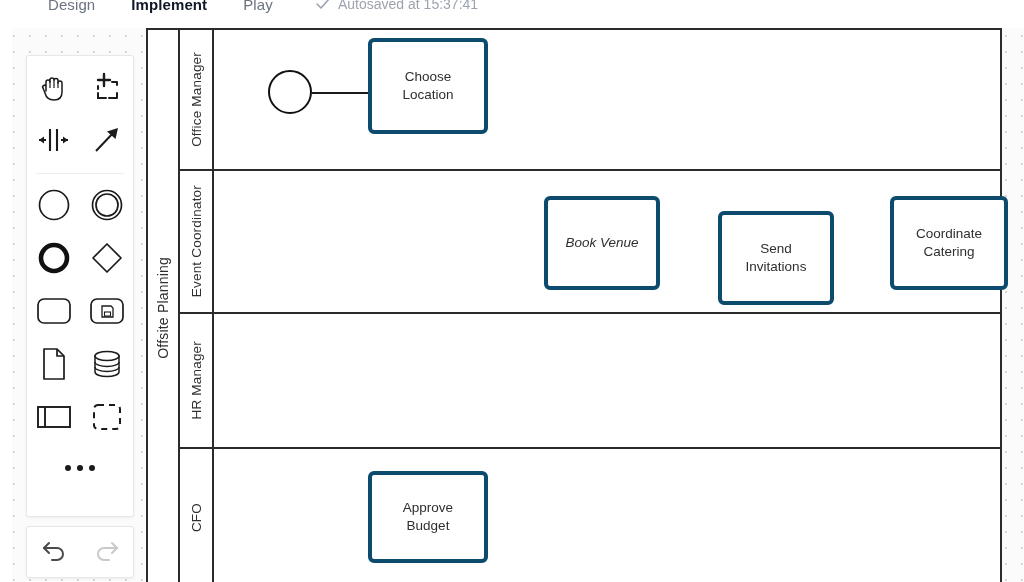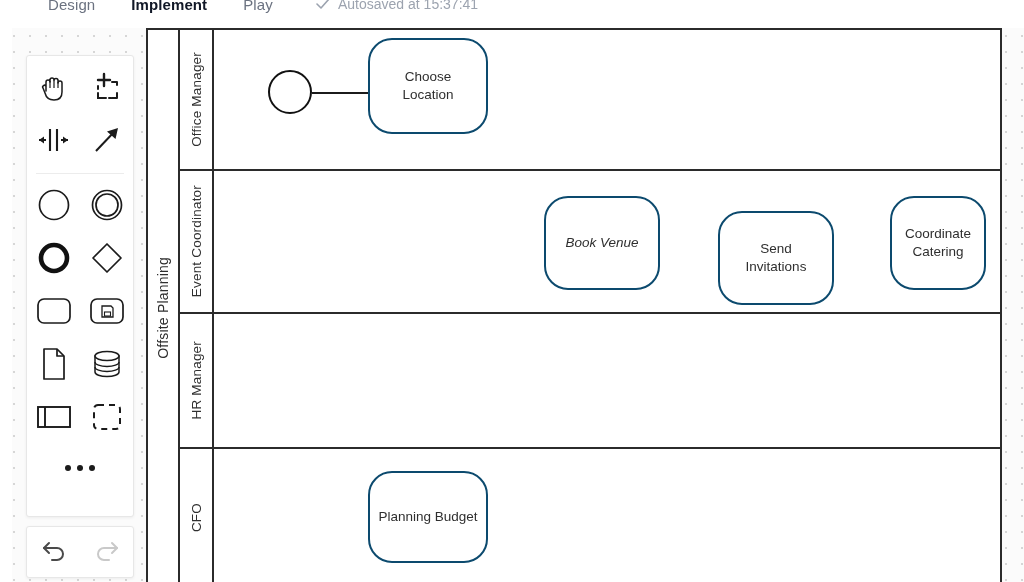--- a/index.html
+++ b/index.html
@@ -103,21 +103,21 @@
   }
   .lane-title {
     writing-mode: vertical-rl; transform: rotate(180deg);
     font-size: 13.5px; color: #2f2f2f; white-space: nowrap; letter-spacing: .2px;
   }
   .lane-body { position: absolute; left: 34px; top: 0; right: 0; bottom: 0; }
 
   
   .task {
     position: absolute;
-    border: 2px solid #0c4a6e; border-radius: 24px; background: #ffffff;
+    border: 4px solid #0c4a6e; border-radius: 6px; background: #ffffff;
     display: flex; align-items: center; justify-content: center; text-align: center;
     font-size: 13.5px; color: #2f2f2f; line-height: 1.32; padding: 4px 8px;
     cursor: pointer;
   }
   .start-event {
     position: absolute; width: 44px; height: 44px; border-radius: 50%;
     border: 2.5px solid #111111; background: #ffffff; cursor: pointer;
   }
   .flow { position: absolute; }
 </style>
@@ -314,36 +314,36 @@
           </div>
         </div>
 
         <div class="lane" style="height:143px;">
           <div class="lane-header">
             <span class="lane-title">Event Coordinator</span>
           </div>
           <div class="lane-body">
             <div class="task" style="left:330px; top:25px; width:116px; height:94px;font-style:italic;">Book Venue</div>
             <div class="task" style="left:504px; top:40px; width:116px; height:94px;">Send Invitations</div>
-            <div class="task" style="left:676px; top:25px; width:96px; height:94px;">Coordinate Catering</div>
+            <div class="task" style="left:676px; top:25px; width:118px; height:94px;">Coordinate Catering</div>
           </div>
         </div>
 
         <div class="lane" style="height:135px;">
           <div class="lane-header">
             <span class="lane-title">HR Manager</span>
           </div>
           <div class="lane-body"></div>
         </div>
 
         <div class="lane" style="height:137px;">
           <div class="lane-header">
             <span class="lane-title">CFO</span>
           </div>
           <div class="lane-body">
-            <div class="task" style="left:154px; top:22px; width:120px; height:92px;">Planning Budget</div>
+            <div class="task" style="left:154px; top:22px; width:120px; height:92px;">Approve Budget</div>
           </div>
         </div>
 
       </div>
     </div>
   </div>
 </div>
 
 </body></html>

